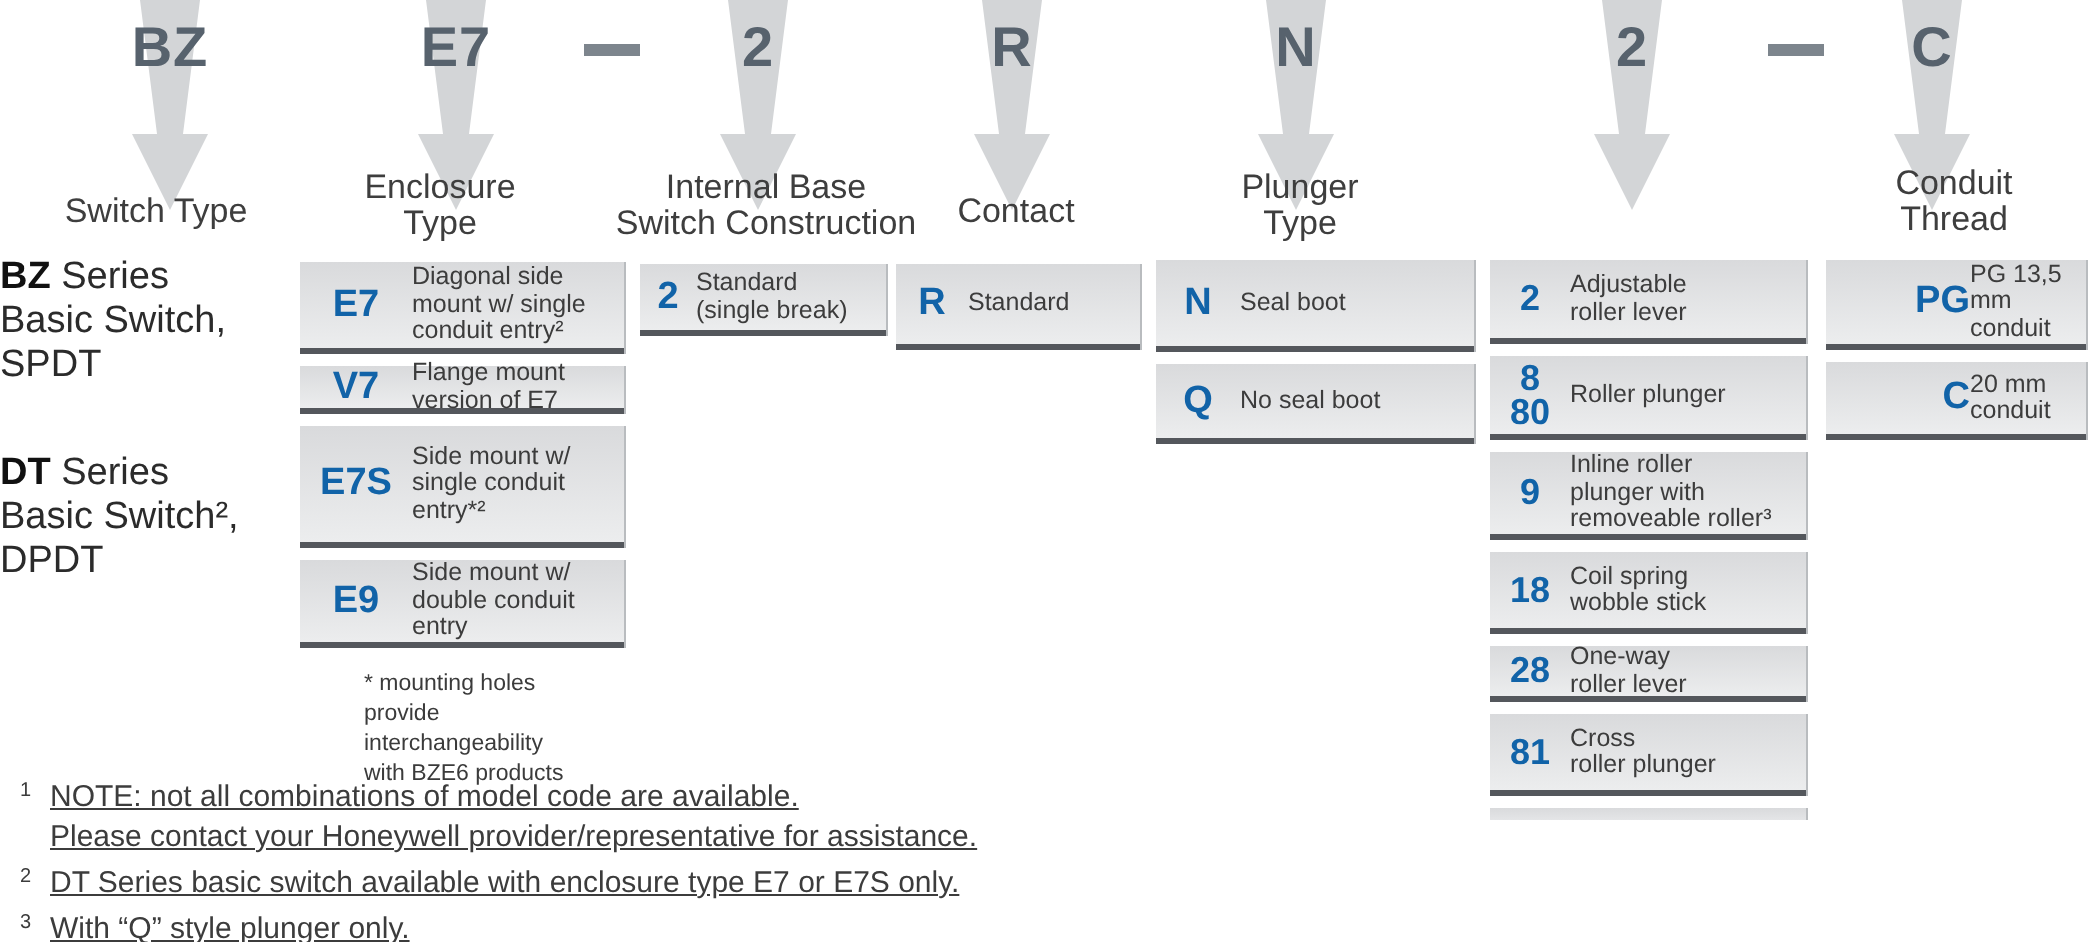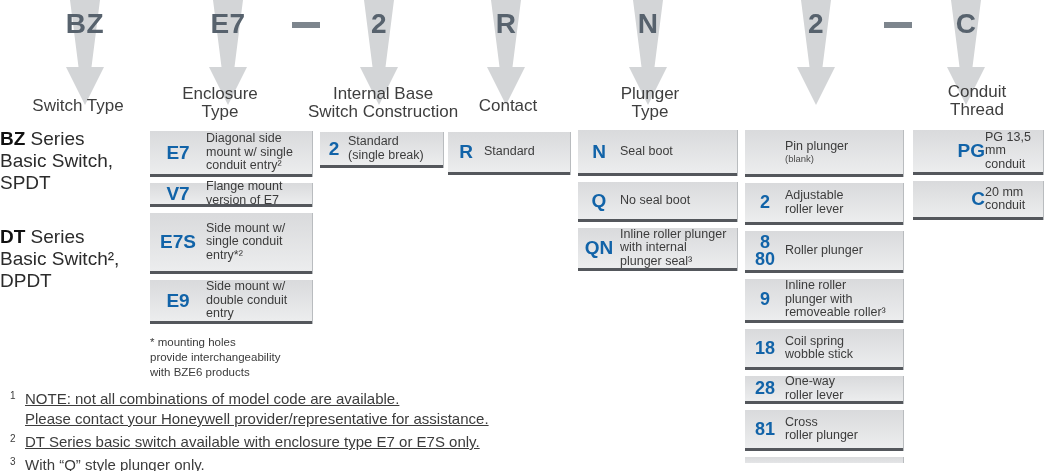--- a/index.html
+++ b/index.html
@@ -48,20 +48,21 @@
   .sub{display:block;font-size:9.5px;line-height:11px;color:#4a4a4a;}
   .t-enclosure .code{flex-basis:56px;}
   .t-internal  .code{flex-basis:28px;}
   .t-contact   .code{flex-basis:36px;}
   .t-plunger   .code{flex-basis:42px;}
   .t-actuator  .code{flex-basis:40px;font-size:18px;line-height:17px;}
   .t-conduit   .code{flex-basis:72px;text-align:right;}
   .tablenote{
     margin-top:5px;font-size:11.5px;line-height:15px;color:#3b3b3b;
     white-space:pre-line;
+    margin-left:32px;
   }
   .switch-entry{
     position:absolute;left:0;width:156px;text-align:left;
     font-size:19px;line-height:22px;color:#2b2b2b;z-index:2;
   }
   .switch-entry b{color:#111;}
   .switch-lines{white-space:pre-line;}
   .footnotes{
     position:absolute;left:10px;top:386px;z-index:2;
     font-size:15px;line-height:20px;color:#3c3c3c;
@@ -165,33 +166,23 @@
 
   <div class="codetable t-plunger" style="left:578px;top:130px;width:159px">
     <div class="row" style="height:46px">
       <span class="code">N</span>
       <span class="desc">Seal boot</span>
     </div>
     <div class="row" style="height:40px">
       <span class="code">Q</span>
       <span class="desc">No seal boot</span>
     </div>
-    <div class="row" style="height:43px">
-      <span class="code">QN</span>
-      <span class="desc">Inline roller plunger
-with internal
-plunger seal³</span>
-    </div>
   </div>
 
   <div class="codetable t-actuator" style="left:745px;top:130px;width:158px">
-    <div class="row" style="height:47px">
-      <span class="code"></span>
-      <span class="desc"><span>Pin plunger</span><span class="sub">(blank)</span></span>
-    </div>
     <div class="row" style="height:42px">
       <span class="code">2</span>
       <span class="desc">Adjustable
 roller lever</span>
     </div>
     <div class="row" style="height:42px">
       <span class="code">8
 80</span>
       <span class="desc">Roller plunger</span>
     </div>

